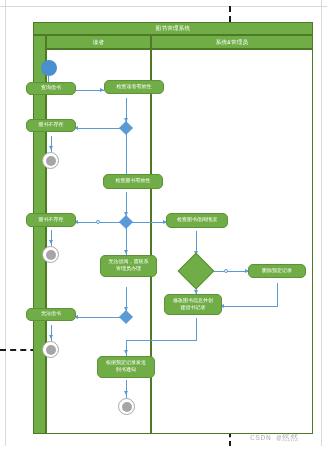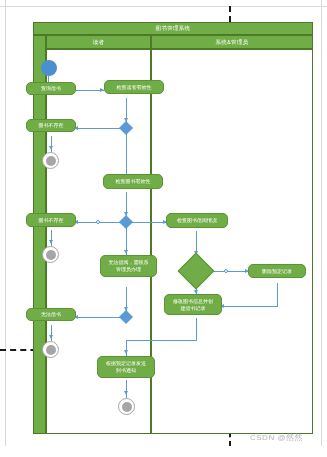--- a/index.html
+++ b/index.html
@@ -5,21 +5,21 @@
   html, body {
     margin: 0;
     padding: 0;
     background: #ffffff;
   }
   #canvas {
     position: relative;
     width: 327px;
     height: 446px;
     background: #ffffff;
-    font-family: Liberation Sans, sans-serif;
+    font-family: Liberation Mono, monospace;
     overflow: hidden;
   }
   
   .page-rule {
     position: absolute;
     background: #d9d9d9;
   }
   .page-rule.h { left: 0; width: 327px; height: 1px; }
   .page-rule.v { top: 0; width: 1px; height: 457px; }
 

